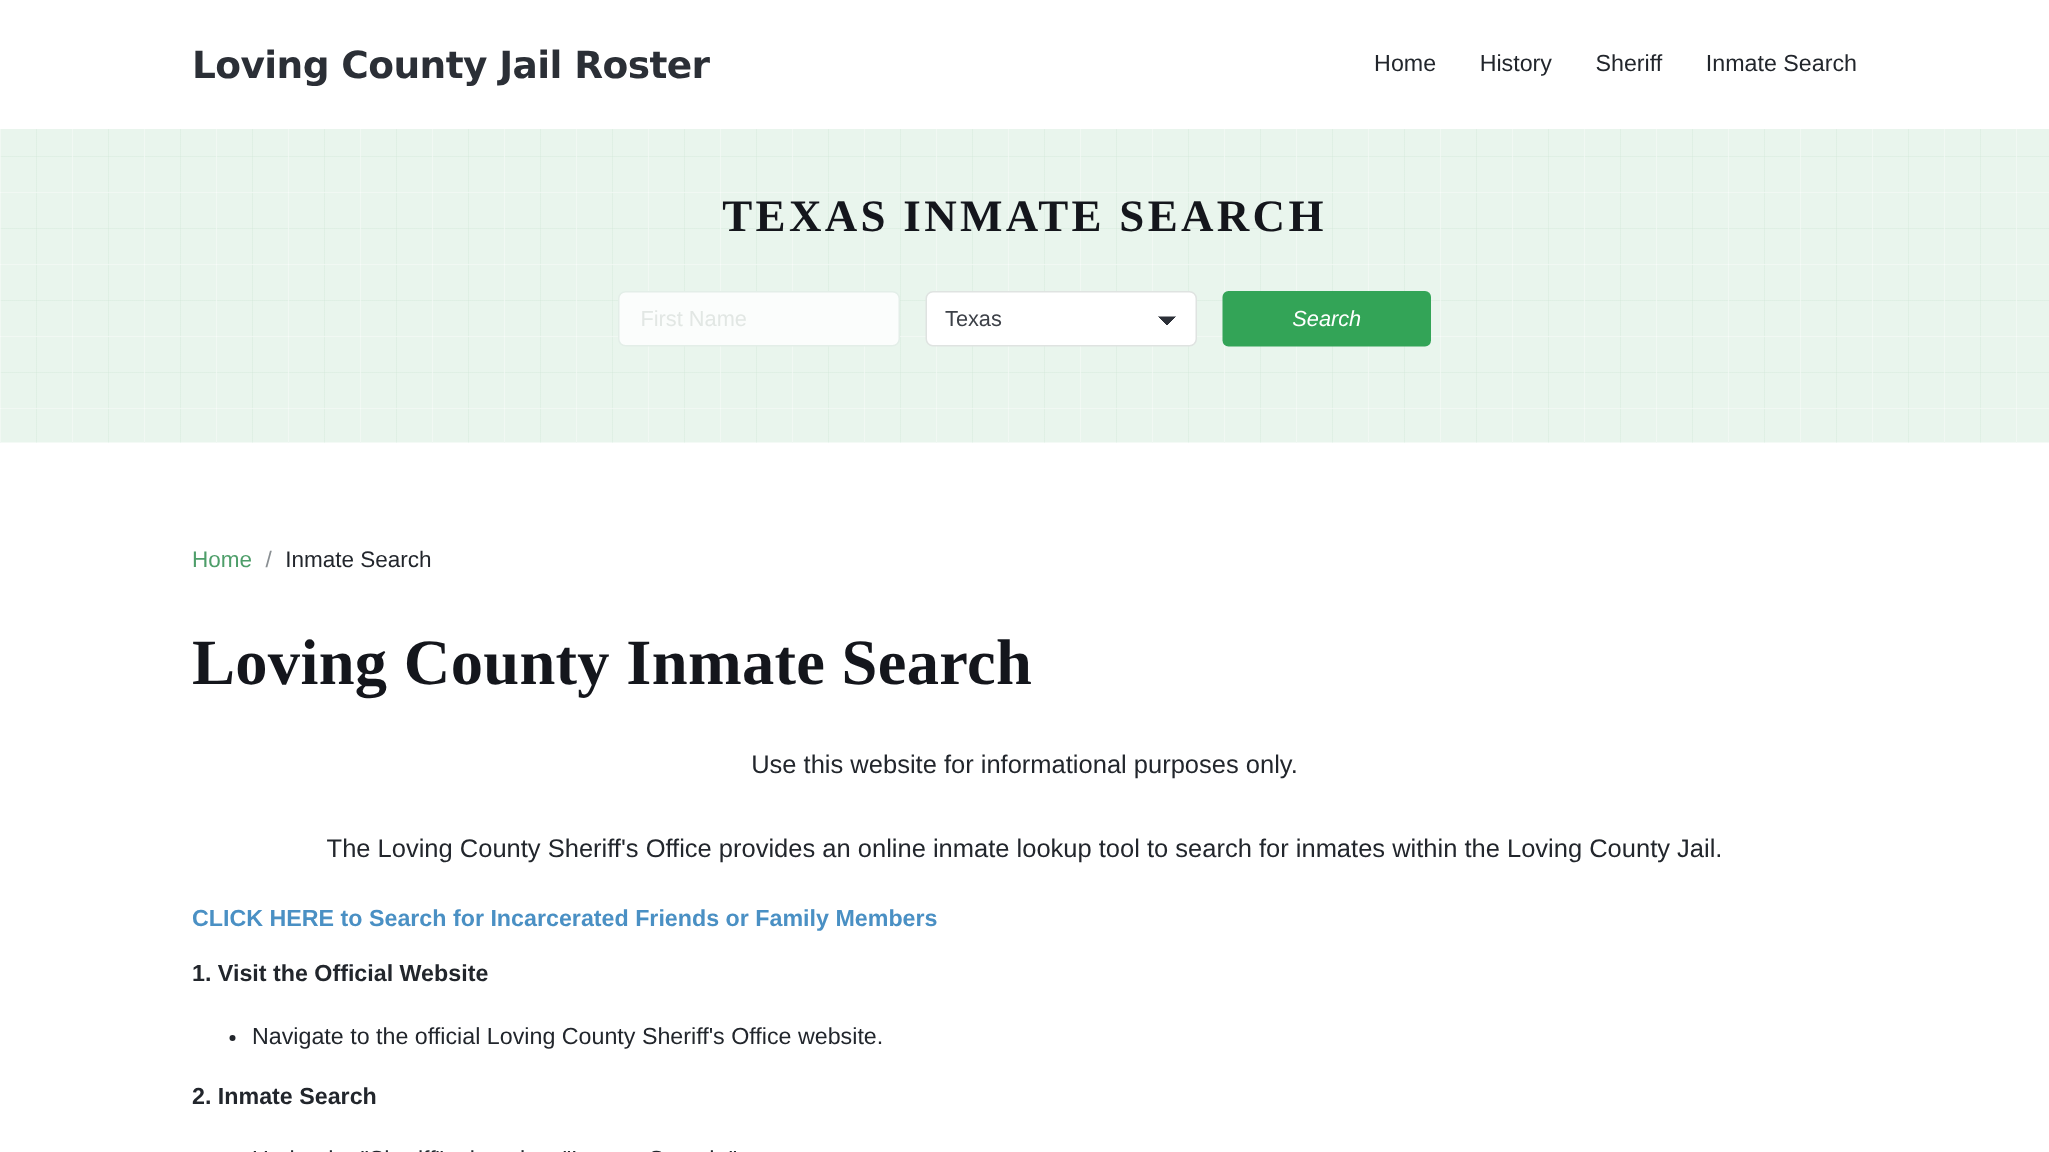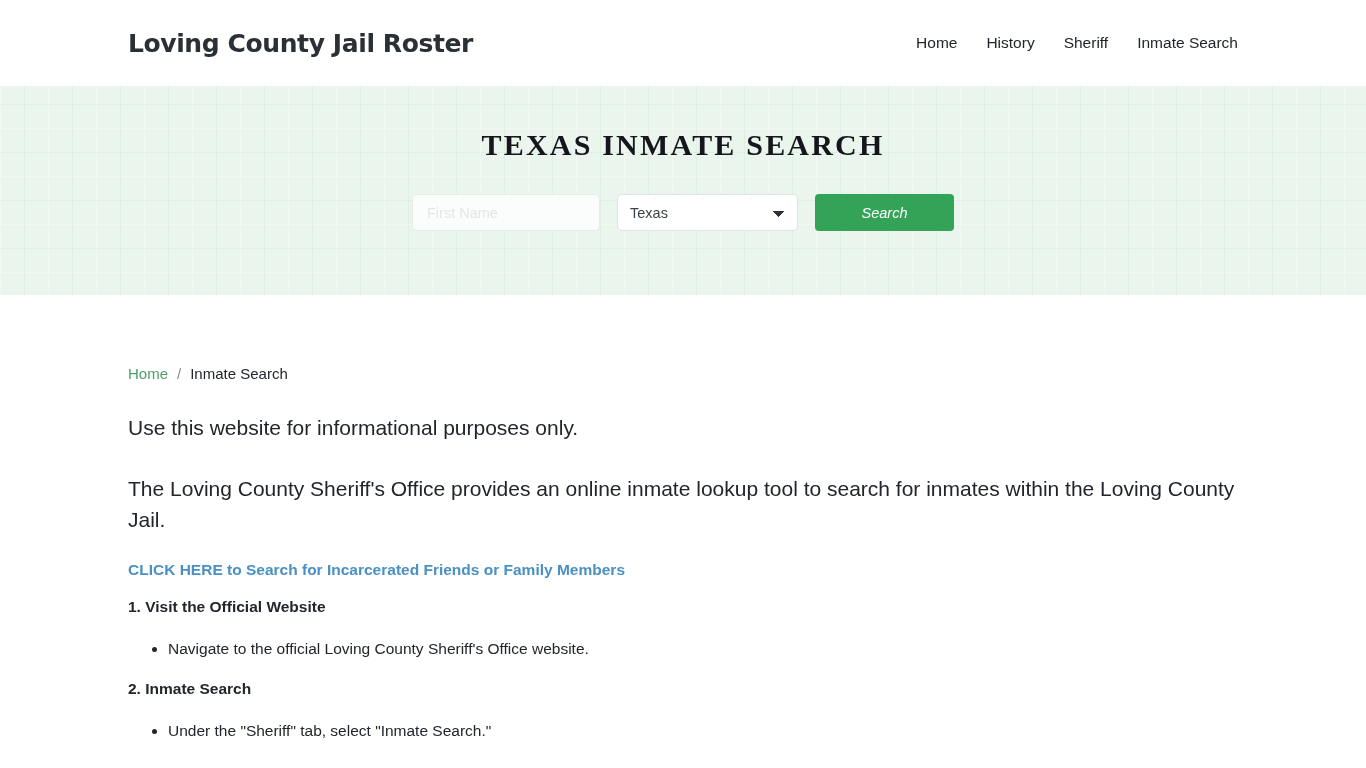--- a/index.html
+++ b/index.html
@@ -147,24 +147,25 @@
   .page-title {
     font-family: "Liberation Serif", serif;
     font-weight: bold;
     font-size: 43px;
     color: #14161c;
     margin: 36px 0 0 0;
     letter-spacing: 0.2px;
   }
 
   p.body-text {
-    font-size: 21px;
+    font-size: 17px;
     color: #22262c;
     margin: 31px 0 0 0;
     line-height: 1.45;
+    text-align: center;
   }
   .cta-link {
     display: inline-block;
     margin-top: 26px;
     font-size: 15.5px;
     font-weight: bold;
     color: #4a90c4;
     text-decoration: none;
     cursor: pointer;
   }
@@ -209,20 +210,21 @@
 </section>
 
 <main class="content">
 
   <div class="breadcrumb">
     <a>Home</a>
     <span class="sep">/</span>
     <span>Inmate Search</span>
   </div>
 
+  <h1 class="page-title">Loving County Inmate Search</h1>
 
   <p class="body-text">Use this website for informational purposes only.</p>
   <p class="body-text">The Loving County Sheriff's Office provides an online inmate lookup tool to search for inmates within the Loving County Jail.</p>
 
   <a class="cta-link">CLICK HERE to Search for Incarcerated Friends or Family Members</a>
 
   <p class="step-heading">1. Visit the Official Website</p>
   <ul class="step-list">
     <li>Navigate to the official Loving County Sheriff's Office website.</li>
   </ul>

